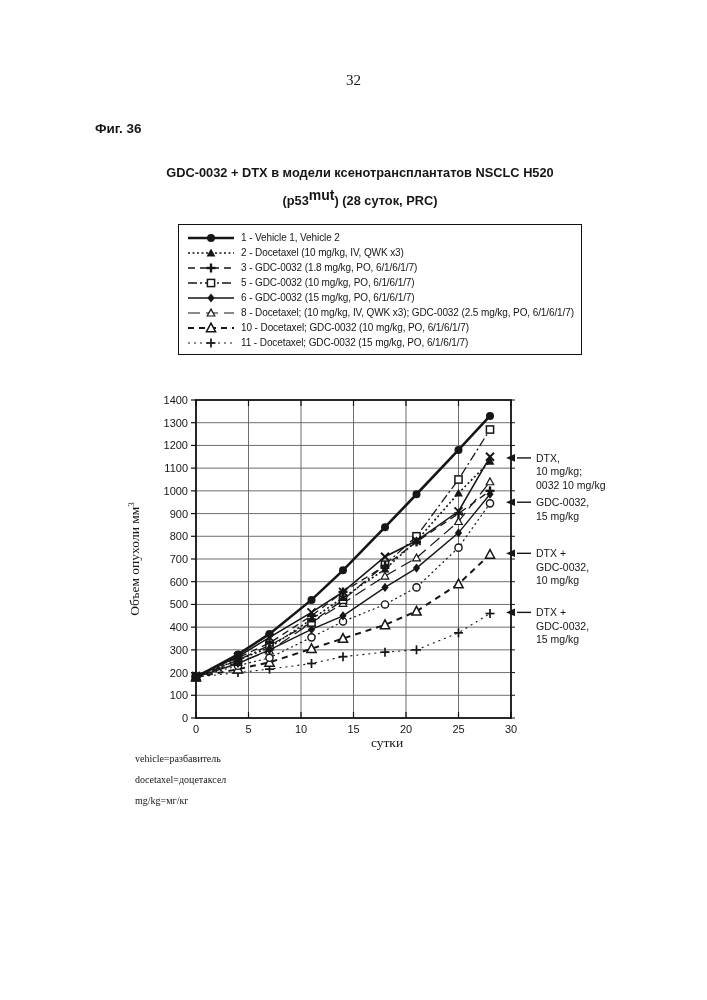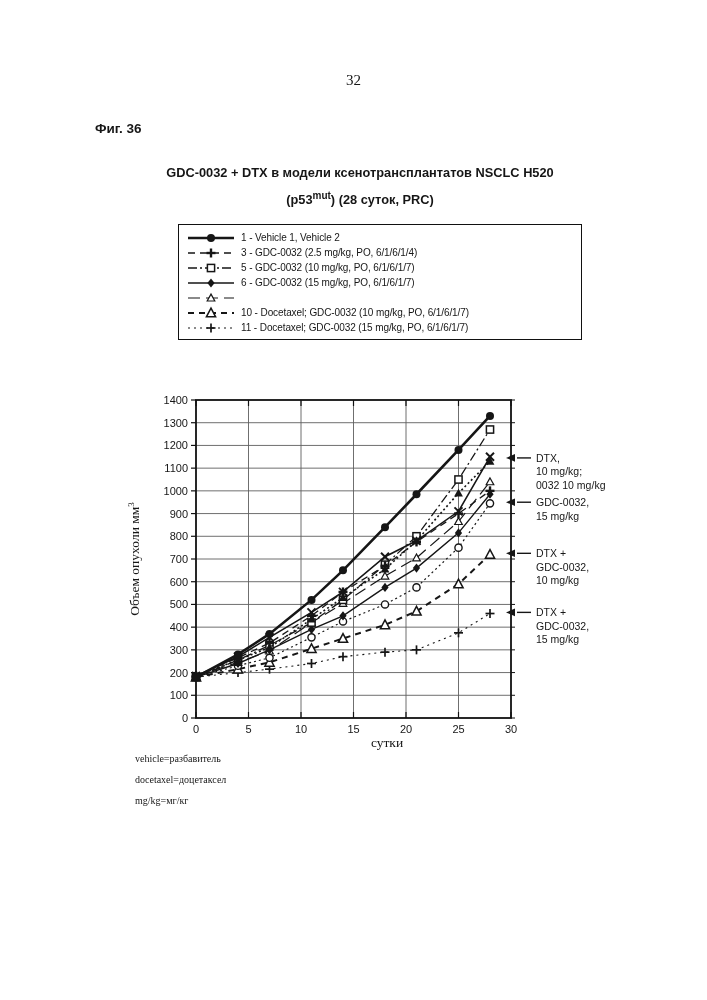--- a/index.html
+++ b/index.html
@@ -6,21 +6,21 @@
   #page{
     position:relative;width:707px;height:1000px;background:#ffffff;
     margin:0 auto;font-family:"Liberation Sans",sans-serif;color:#161616;
     overflow:hidden;
   }
   #page-number{position:absolute;top:72px;left:0;right:0;text-align:center;
     font-family:"Liberation Serif",serif;font-size:15px;}
   #fig-label{position:absolute;top:121px;left:95px;font-weight:bold;font-size:13.5px;}
   #title-block{position:absolute;top:161px;left:120px;width:480px;text-align:center;
     font-weight:bold;font-size:12.8px;line-height:23px;}
-  #title-block sup{font-size:10px;}
+  #title-block sup{font-size:14px;}
   #legend-box{position:absolute;top:224px;left:178px;width:404px;box-sizing:border-box;
     border:1.6px solid #111;padding:5px 2px 4px 8px;background:#fff;}
   .legend-row{display:flex;align-items:center;height:15px;white-space:nowrap;}
   .legend-row svg{flex:0 0 48px;margin-right:6px;}
   .legend-label{font-size:10px;letter-spacing:-0.1px;}
   #chart-wrap{position:absolute;top:388px;left:125px;width:585px;height:385px;}
   #footnotes{position:absolute;top:753px;left:135px;
     font-family:"Liberation Serif",serif;font-size:10px;}
   .footnote-line{margin-bottom:10px;}
 </style>
@@ -39,45 +39,53 @@
   <div id="legend-box">
       <div class="legend-row">
         <svg width="48" height="14">
           <line x1="1" y1="7" x2="47" y2="7" stroke="#161616" stroke-width="2.6"></line>
           <circle cx="24" cy="7" r="4" fill="#161616"></circle>
         </svg>
         <span class="legend-label">1 - Vehicle 1, Vehicle 2</span>
       </div>
       <div class="legend-row">
         <svg width="48" height="14">
+          <line x1="1" y1="7" x2="47" y2="7" stroke="#161616" stroke-width="1.6" stroke-dasharray="2 2.5"></line>
+          <polygon points="24,2.5 19.6,10.4 28.4,10.4" fill="#161616"></polygon>
+        </svg>
+        <span class="legend-label">2 - Docetaxel (10 mg/kg, IV, QWK x3)</span>
+      </div>
+      <div class="legend-row">
+        <svg width="48" height="14">
           <line x1="1" y1="7" x2="47" y2="7" stroke="#161616" stroke-width="1.3" stroke-dasharray="7 5"></line>
           <line x1="19.5" y1="7" x2="28.5" y2="7" stroke="#161616" stroke-width="2.4"></line>
           <line x1="24" y1="2.5" x2="24" y2="11.5" stroke="#161616" stroke-width="2.4"></line>
         </svg>
-        <span class="legend-label">3 - GDC-0032 (2.5 mg/kg, PO, 6/1/6/1/4)</span>
+        <span class="legend-label">3 - GDC-0032 (1.8 mg/kg, PO, 6/1/6/1/7)</span>
       </div>
       <div class="legend-row">
         <svg width="48" height="14">
           <line x1="1" y1="7" x2="47" y2="7" stroke="#161616" stroke-width="1.3" stroke-dasharray="9 3 2 3"></line>
           <rect x="20.4" y="3.4" width="7.2" height="7.2" fill="#fff" stroke="#161616" stroke-width="1.5"></rect>
         </svg>
         <span class="legend-label">5 - GDC-0032 (10 mg/kg, PO, 6/1/6/1/7)</span>
       </div>
       <div class="legend-row">
         <svg width="48" height="14">
           <line x1="1" y1="7" x2="47" y2="7" stroke="#161616" stroke-width="1.4"></line>
           <polygon points="24,2.4000000000000004 27.6,7 24,11.6 20.4,7" fill="#161616"></polygon>
         </svg>
         <span class="legend-label">6 - GDC-0032 (15 mg/kg, PO, 6/1/6/1/7)</span>
       </div>
       <div class="legend-row">
         <svg width="48" height="14">
           <line x1="1" y1="7" x2="47" y2="7" stroke="#161616" stroke-width="1.2" stroke-dasharray="12 6"></line>
           <polygon points="24,3.1 20.2,10 27.8,10" fill="#fff" stroke="#161616" stroke-width="1.2"></polygon>
         </svg>
+        <span class="legend-label">8 - Docetaxel; (10 mg/kg, IV, QWK x3); GDC-0032 (2.5 mg/kg, PO, 6/1/6/1/7)</span>
       </div>
       <div class="legend-row">
         <svg width="48" height="14">
           <line x1="1" y1="7" x2="47" y2="7" stroke="#161616" stroke-width="2" stroke-dasharray="6 5"></line>
           <polygon points="24,2.0999999999999996 19.4,10.8 28.6,10.8" fill="#fff" stroke="#161616" stroke-width="1.5"></polygon>
         </svg>
         <span class="legend-label">10 - Docetaxel; GDC-0032 (10 mg/kg, PO, 6/1/6/1/7)</span>
       </div>
       <div class="legend-row">
         <svg width="48" height="14">

